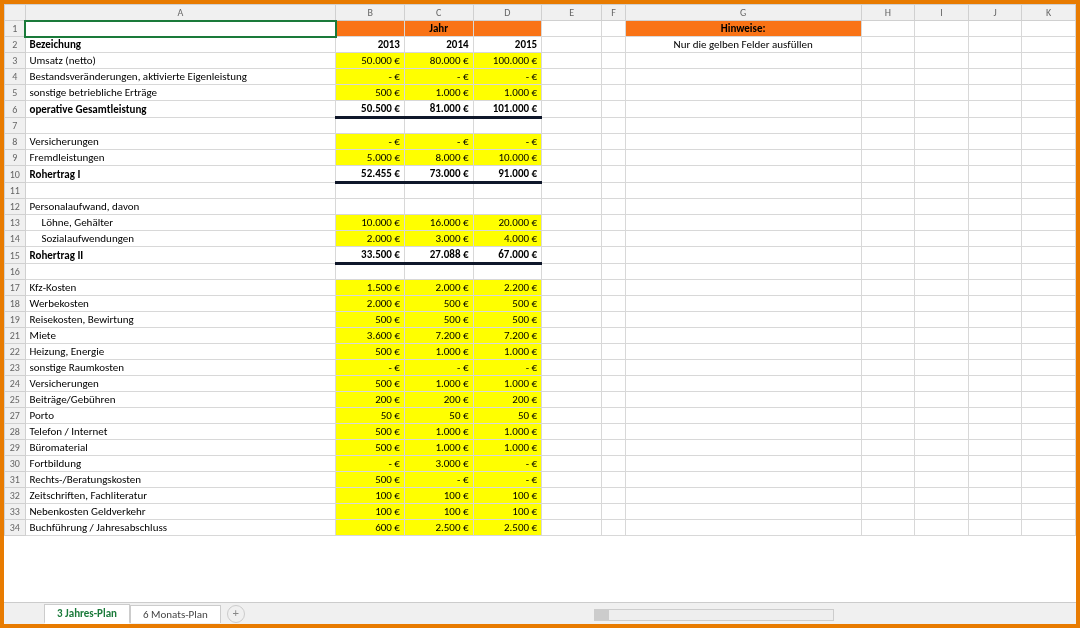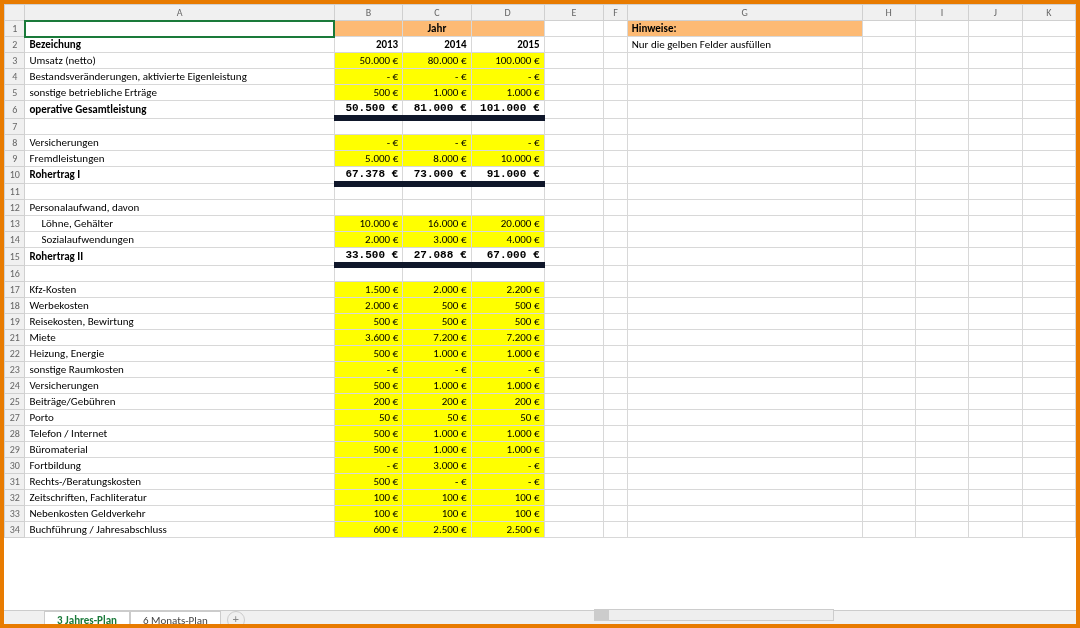--- a/index.html
+++ b/index.html
@@ -15,38 +15,38 @@
 }
 .grid { display: table; border-collapse: collapse; width: 100%; }
 .row { display: table-row; }
 .hdr-row .cell { background: #f0f0f0; border: 1px solid #d0d0d0; text-align: center; font-size: 10px; color: #666; height: 14px; }
 .cell { display: table-cell; border: 1px solid #d8d8d8; padding: 1px 4px; height: 16px; vertical-align: middle; white-space: nowrap; }
 .rownum { background: #f0f0f0; border: 1px solid #d0d0d0; text-align: center; font-size: 10px; color: #666; width: 18px; }
 .col-a { width: 290px; }
 .col-n { width: 64px; text-align: right; }
 .col-e { width: 56px; }
 .col-f { width: 22px; }
-.col-g { width: 220px; }
+.col-g { width: 220px; text-align: center; }
 .col-rest { width: 50px; }
 .yellow { background: #FFFF00; }
-.teal { background: #fdba74; color: #000; font-weight: bold; }
+.teal { background: #f97316; color: #000; font-weight: bold; }
 .bold { font-weight: bold; }
 .bt { border-top: 1px solid #666; }
-.bb { border-bottom: 6px solid #0f172a; font-family: Liberation Mono, monospace; }
+.bb { border-bottom: 3px solid #0f172a; }
 .sel { outline: 2px solid #1a7a3a; outline-offset: -1px; }
 .center { text-align: center; }
 .indent { padding-left: 16px; margin-top: 16px; }
 .tabbar {
   position: absolute;
   bottom: 0; left: 0; right: 0;
-  height: 14px;
+  height: 22px;
   background: #f0f0f0;
   border-top: 1px solid #ccc;
   display: flex;
-  align-items: flex-start;
+  align-items: center;
   padding-left: 40px;
 }
 .tab {
   padding: 2px 12px;
   border: 1px solid #ccc;
   border-bottom: none;
   background: #fff;
   font-size: 11px;
   color: #444;
   margin-right: 0;
@@ -217,21 +217,21 @@
       <div class="cell col-f"></div>
       <div class="cell col-g"></div>
       <div class="cell col-rest"></div>
       <div class="cell col-rest"></div>
       <div class="cell col-rest"></div>
       <div class="cell col-rest"></div>
     </div>
     <div class="row">
       <div class="cell rownum">10</div>
       <div class="cell col-a bold">Rohertrag I</div>
-      <div class="cell col-n bold bt bb">67.378 €</div>
+      <div class="cell col-n bold bt bb">52.455 €</div>
       <div class="cell col-n bold bt bb">73.000 €</div>
       <div class="cell col-n bold bt bb">91.000 €</div>
       <div class="cell col-e"></div>
       <div class="cell col-f"></div>
       <div class="cell col-g"></div>
       <div class="cell col-rest"></div>
       <div class="cell col-rest"></div>
       <div class="cell col-rest"></div>
       <div class="cell col-rest"></div>
     </div>

